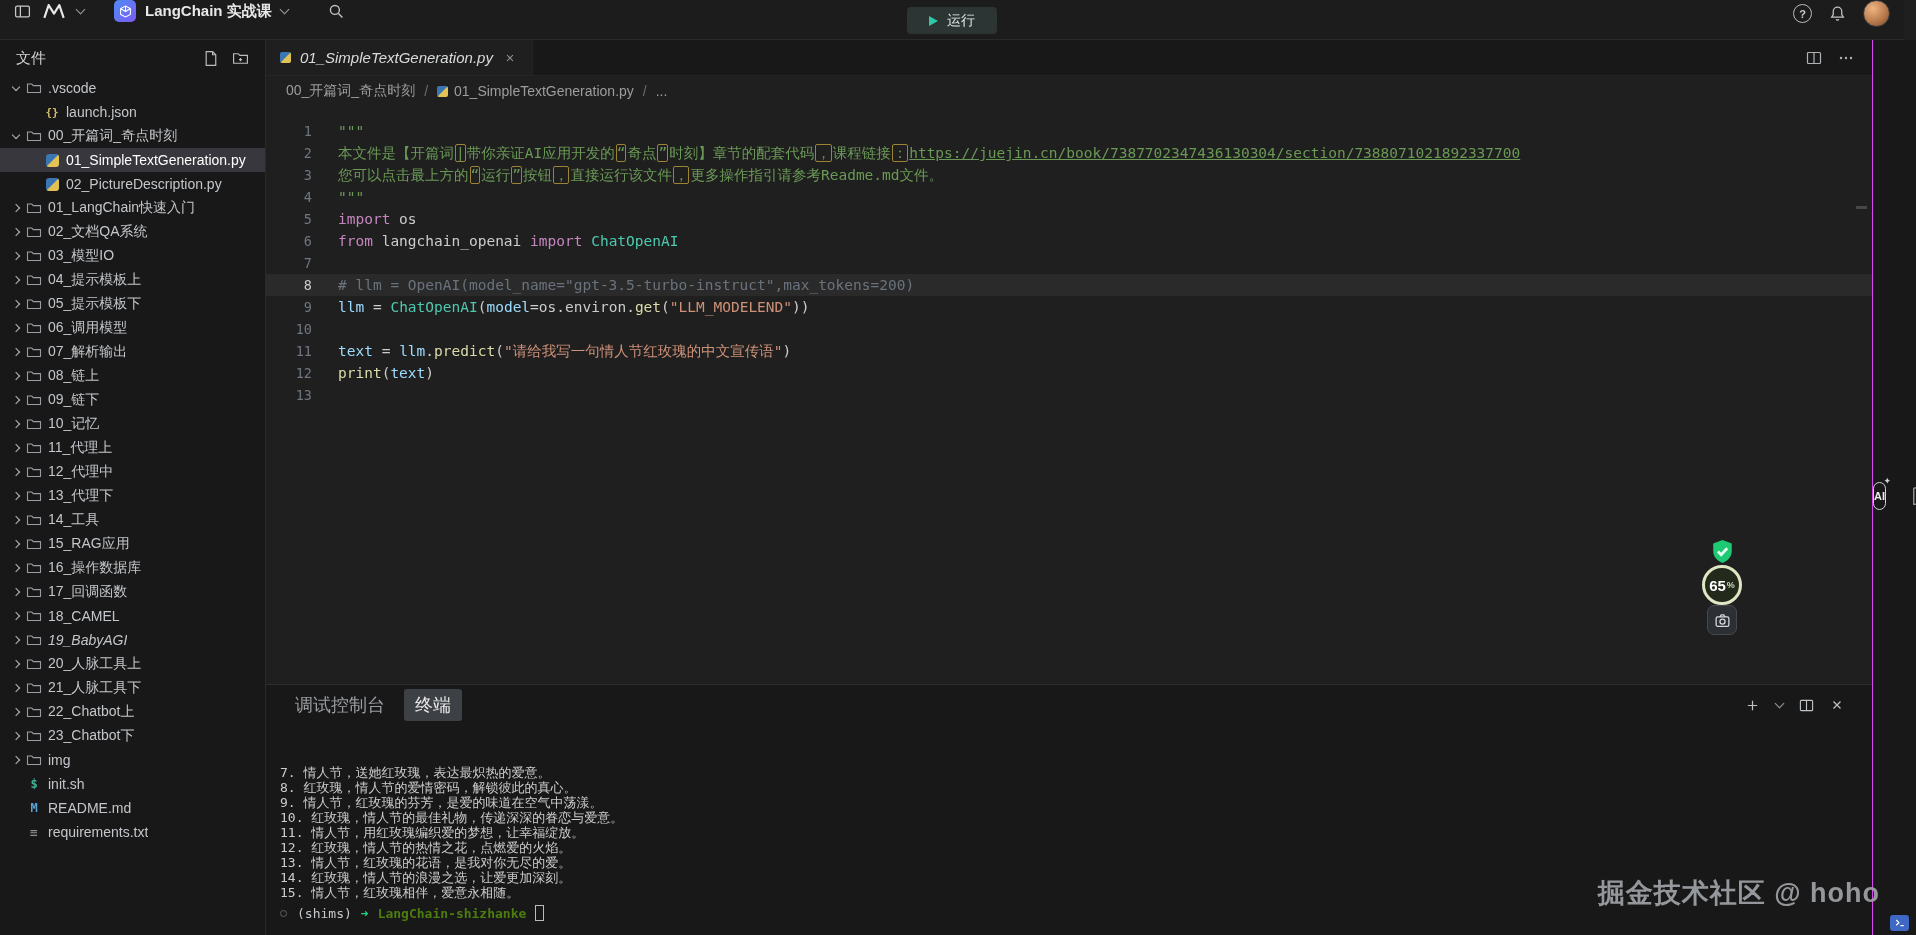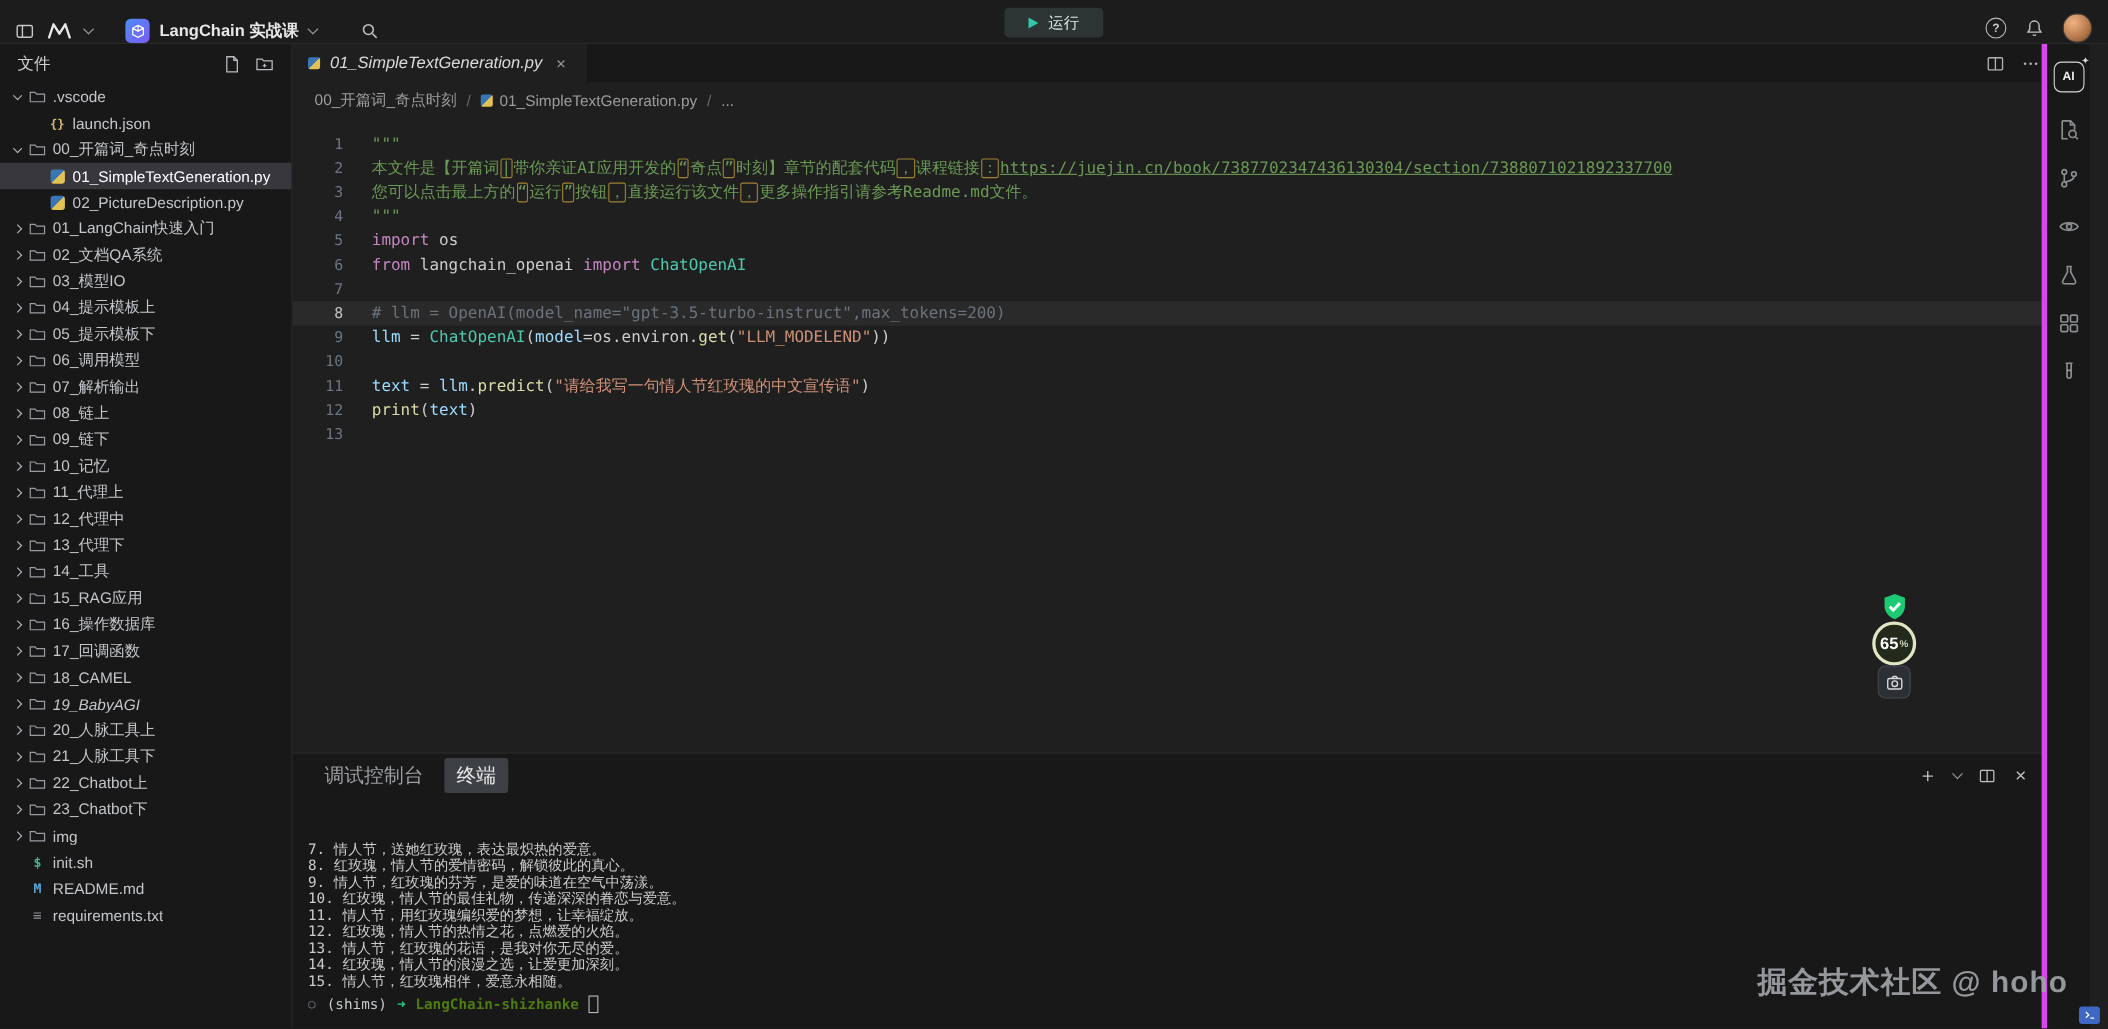--- a/index.html
+++ b/index.html
@@ -5,22 +5,22 @@
   * { box-sizing: border-box; }
   html,body { margin:0; padding:0; }
   body {
     width:1916px; height:935px; overflow:hidden; position:relative;
     background:#1f1f1f; color:#cccccc;
     font-family:"Liberation Sans","DejaVu Sans",sans-serif;
   }
   svg { display:block; }
 
   
-  .topbar { position:absolute; top:0; left:0; right:0; height:40px; background:#1c1c1c;
-            border-bottom:1px solid #2a2a2a; display:flex; align-items:flex-end; z-index:20; }
+  .topbar { position:absolute; top:0; left:0; right:12px; height:40px; background:#1c1c1c;
+            border-bottom:1px solid #2a2a2a; display:flex; align-items:flex-start; z-index:20; }
   .tb-left { display:flex; align-items:center; gap:12px; padding-left:14px; }
   .icon-btn { display:flex; align-items:center; justify-content:center; cursor:pointer; }
   .chev-down { width:7px; height:7px; border-right:1.5px solid #9a9da1; border-bottom:1.5px solid #9a9da1;
                transform:rotate(45deg); margin-top:-4px; }
   .course { display:flex; align-items:center; gap:9px; margin-left:18px; cursor:pointer; }
   .course-badge { width:22px; height:22px; border-radius:5px; background:linear-gradient(135deg,#4e8df6,#7b5bf2);
                   display:flex; align-items:center; justify-content:center; }
   .course-title { font-size:15px; font-weight:700; color:#e8e8e8; }
   .tb-search { margin-left:28px; }
   .run-btn { position:absolute; left:50%; top:7px; transform:translateX(-50%); height:27px;
@@ -52,22 +52,22 @@
            font-family:"DejaVu Sans Mono","Liberation Mono",monospace; }
   .ficon.python { }
   .py-chip { width:13px; height:13px; border-radius:3px; background:linear-gradient(135deg,#3a76b4 49%, #e2c254 51%); }
   .ficon.json { color:#d7ba6a; font-size:11px; font-weight:700; }
   .ficon.shell { color:#43b597; font-size:12px; font-weight:700; }
   .ficon.markdown { color:#5aa4d8; font-size:12px; font-weight:800; }
   .ficon.text { color:#8d9197; font-size:13px; }
   .tree-label { overflow:hidden; text-overflow:ellipsis; }
 
   
-  .rightbar { position:absolute; top:40px; right:16px; width:44px; bottom:0; background:#181818;
-              border-left:5px solid #d946ef; display:flex; flex-direction:column; align-items:center;
+  .rightbar { position:absolute; top:40px; right:0; width:44px; bottom:0; background:#181818;
+              border-left:1px solid #d946ef; display:flex; flex-direction:row; align-items:center;
               padding-top:16px; gap:24px; z-index:5; }
   .ai-badge { width:28px; height:28px; border:1.6px solid #d4d6d9; border-radius:7px; position:relative;
               display:flex; align-items:center; justify-content:center; font-size:11px; font-weight:700; color:#ececec; cursor:pointer; }
   .ai-badge::after { content:"✦"; position:absolute; top:-7px; right:-6px; font-size:9px; color:#d4d6d9; }
   .rb-icon { cursor:pointer; opacity:.85; }
 
   
   .main { position:absolute; left:266px; right:44px; top:40px; bottom:0; background:#1f1f1f; }
   .tabbar { height:36px; background:#181818; display:flex; align-items:stretch; border-bottom:1px solid #252525; }
   .tab { display:flex; align-items:center; gap:9px; padding:0 14px; background:#1f1f1f;

